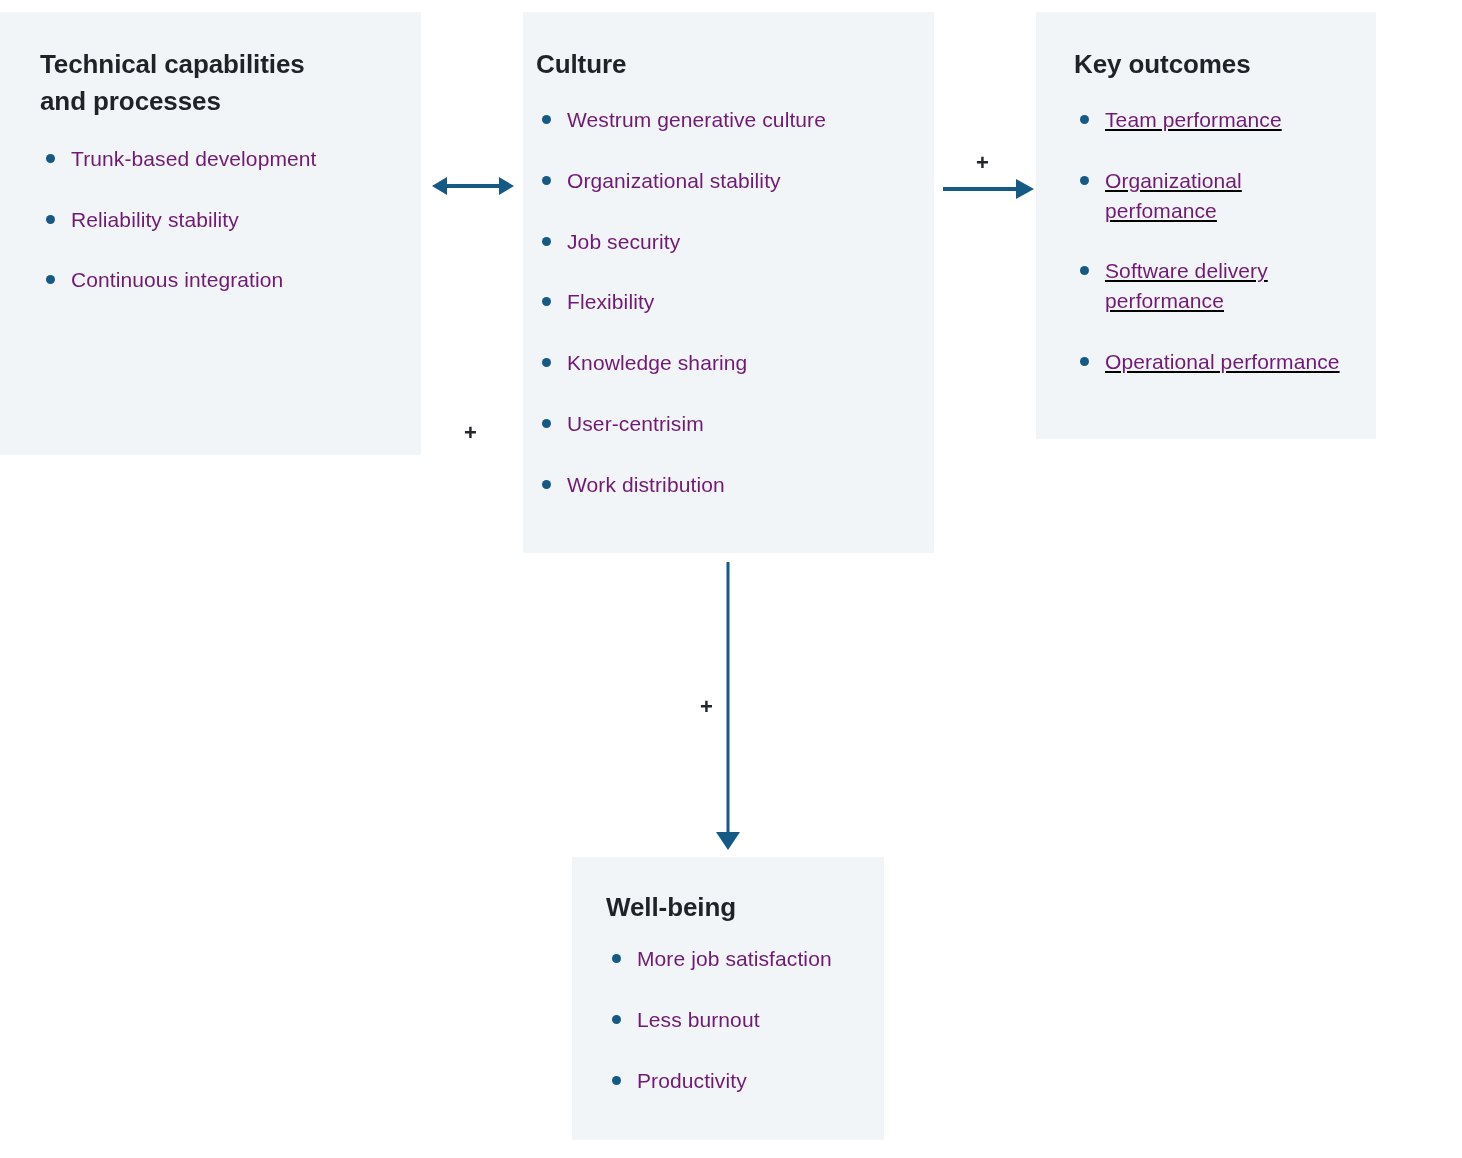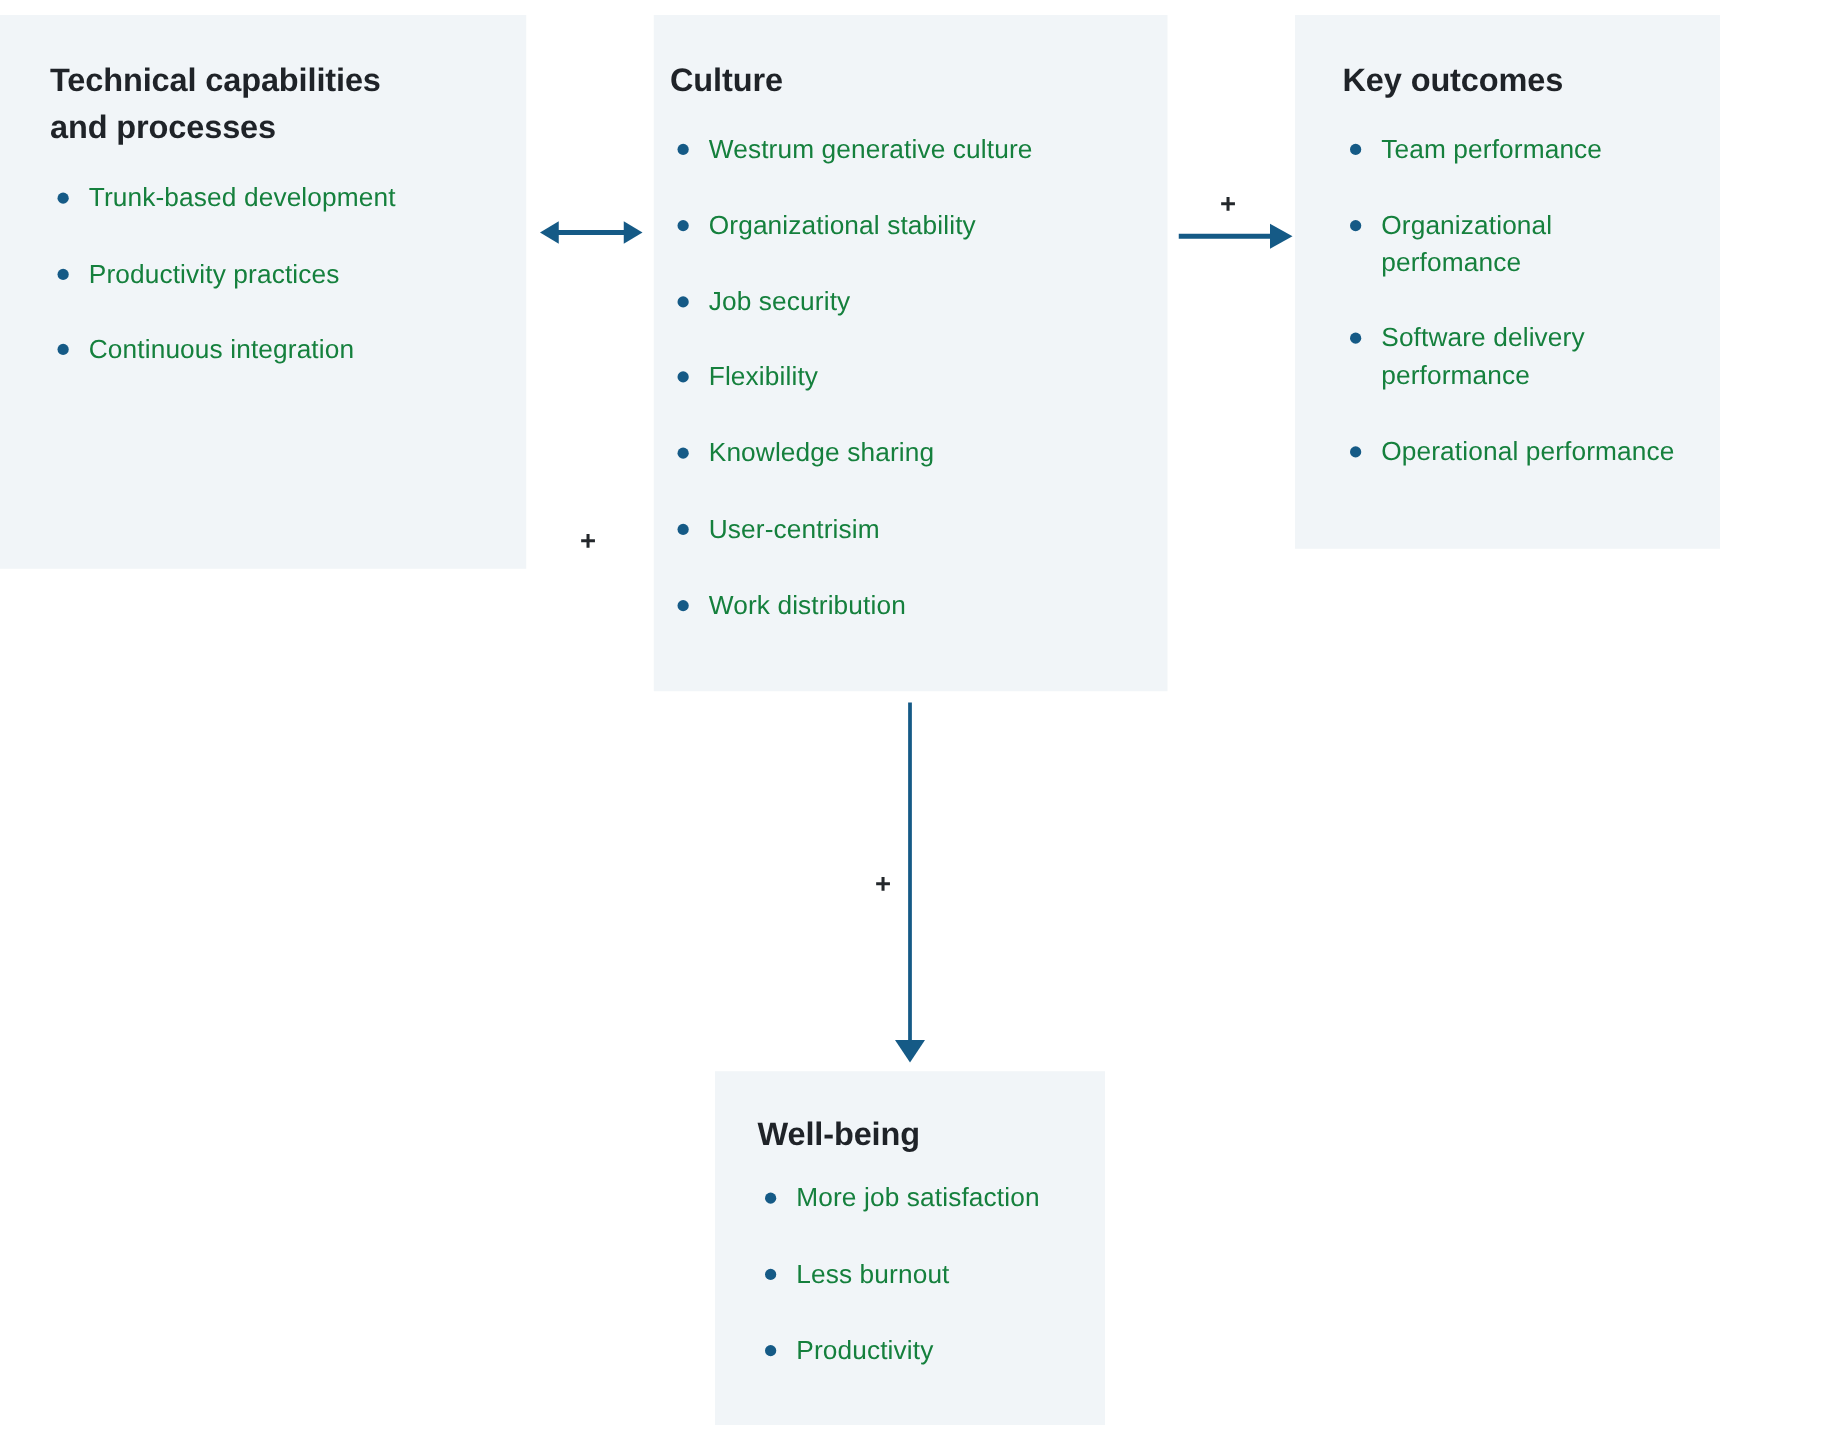--- a/index.html
+++ b/index.html
@@ -38,21 +38,21 @@
   .bullet-list {
     list-style: none;
     margin: 0;
     padding: 0;
   }
 
   .bullet-item {
     position: relative;
     padding-left: 31px;
     font-size: 21px;
-    color: #15803d;
+    color: #701a75;
     line-height: 1.42;
     letter-spacing: 0.1px;
   }
 
   .bullet-dot {
     position: absolute;
     left: 6px;
     top: 10px;
     width: 9px;
     height: 9px;
@@ -83,21 +83,21 @@
   #box-culture .bullet-item { margin-bottom: 31px; }
 
   
   #box-outcomes {
     left: 1036px;
     top: 12px;
     width: 340px;
     height: 427px;
     padding: 34px 20px 0 38px;
   }
-  #box-outcomes .bullet-list { margin-top: 22px; }
+  #box-outcomes .bullet-list { margin-top: 22px; text-decoration: underline; }
   #box-outcomes .bullet-item { margin-bottom: 31px; }
 
   
   #box-wellbeing {
     left: 572px;
     top: 857px;
     width: 312px;
     height: 283px;
     padding: 32px 20px 0 34px;
   }
@@ -133,21 +133,21 @@
   <div class="box" id="box-technical">
     <h2 class="box-title">Technical capabilities
 and processes</h2>
     <ul class="bullet-list">
       <li class="bullet-item">
         <span class="bullet-dot"></span>
         <span>Trunk-based development</span>
       </li>
       <li class="bullet-item">
         <span class="bullet-dot"></span>
-        <span>Productivity practices</span>
+        <span>Reliability stability</span>
       </li>
       <li class="bullet-item">
         <span class="bullet-dot"></span>
         <span>Continuous integration</span>
       </li>
     </ul>
   </div>
 
   <div class="box" id="box-culture">
     <h2 class="box-title">Culture</h2>

